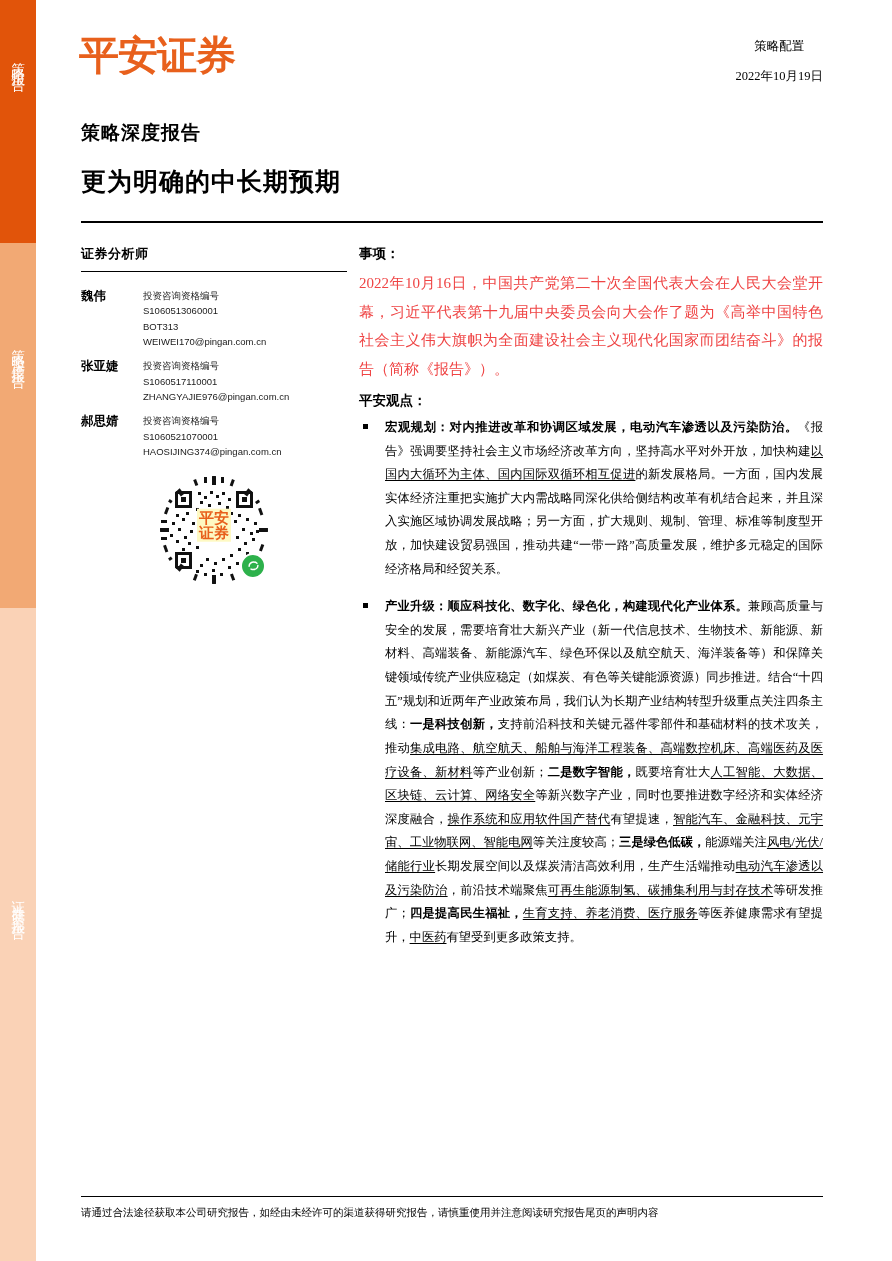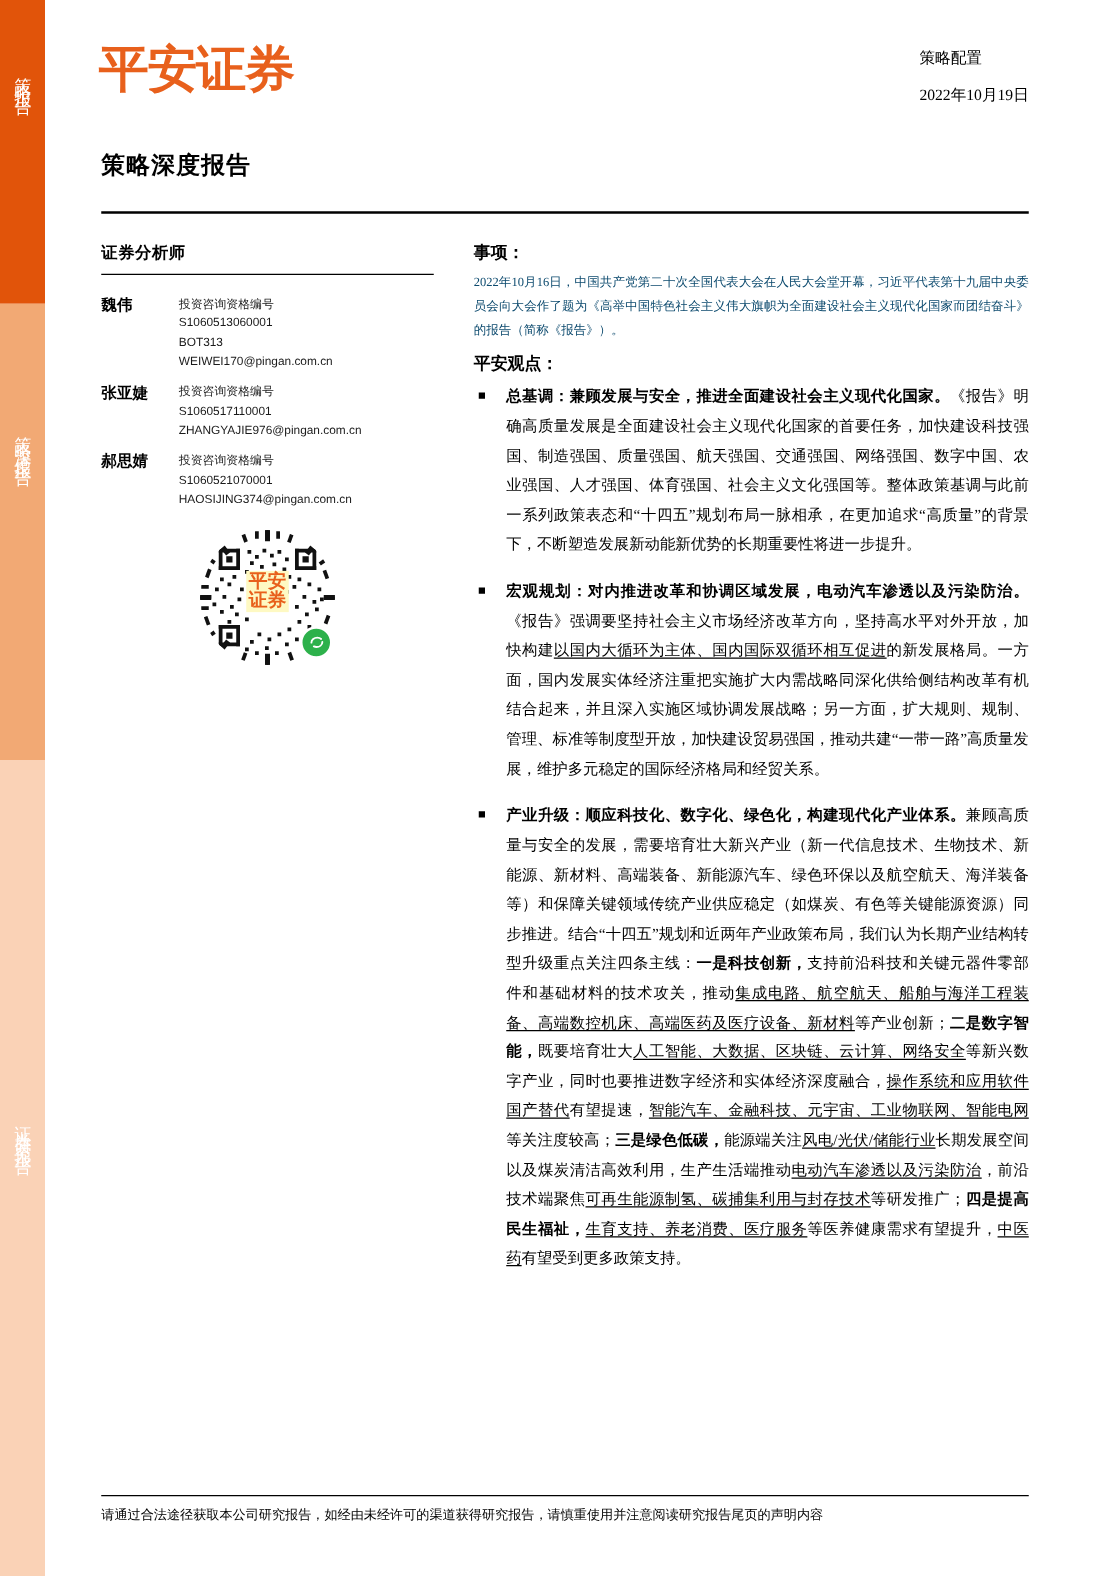--- a/index.html
+++ b/index.html
@@ -67,21 +67,21 @@
     font-weight: bold;
     color: #E8601C;
     letter-spacing: -1px;
     font-family: "Liberation Serif", "DejaVu Serif", serif;
     line-height: 1;
   }
   .header-right {
     position: absolute;
     right: 45px;
     top: 40px;
-    text-align: left;
+    text-align: center;
   }
   .header-cat {
     font-size: 12.5px;
     color: #000000;
     line-height: 1.1;
     font-family: "Liberation Serif", "DejaVu Serif", serif;
   }
   .header-date {
     font-size: 12.5px;
     color: #000000;
@@ -119,21 +119,21 @@
     border-top: 2px solid #000000;
   }
 
   
   .columns {
     position: relative;
     margin-top: 22px;
     padding-left: 45px;
     padding-right: 45px;
     display: flex;
-    gap: 32px;
+    gap: 12px;
   }
   .col-left  { width: 266px; flex: 0 0 266px; }
   .col-right { flex: 1 1 auto; }
 
   
   .analyst-heading {
     font-size: 13px;
     font-weight: bold;
     color: #000000;
     letter-spacing: 0.5px;
@@ -212,22 +212,22 @@
   .sec-heading {
     font-size: 13.5px;
     font-weight: bold;
     color: #000000;
     margin-bottom: 6px;
     font-family: "Liberation Serif", "DejaVu Serif", serif;
   }
   .sec-heading.tight { margin-top: 8px; }
 
   .body-para {
-    font-size: 10px;
-    color: #0c4a6e;
+    font-size: 15px;
+    color: #ef4444;
     line-height: 1.92;
     text-align: justify;
     text-justify: inter-character;
     font-family: "Liberation Serif", "DejaVu Serif", serif;
   }
 
   .bullets { margin-top: 4px; }
   .bullet {
     position: relative;
     padding-left: 26px;
@@ -289,20 +289,21 @@
   <div class="header">
     <div class="brand-logo">平安证券</div>
     <div class="header-right">
       <div class="header-cat">策略配置</div>
       <div class="header-date">2022年10月19日</div>
     </div>
   </div>
 
   <div class="titles">
     <div class="report-kind">策略深度报告</div>
+    <div class="report-title">更为明确的中长期预期</div>
   </div>
   <div class="title-rule"></div>
 
   <div class="columns">
 
     <div class="col-left">
       <div class="analyst-heading">证券分析师</div>
       <div class="analyst-rule"></div>
 
       <div class="analyst-row">
@@ -464,26 +465,20 @@
 
     <div class="col-right">
 
       <div class="sec-heading">事项：</div>
       <div class="body-para">2022年10月16日，中国共产党第二十次全国代表大会在人民大会堂开幕，习近平代表第十九届中央委员会向大会作了题为《高举中国特色社会主义伟大旗帜为全面建设社会主义现代化国家而团结奋斗》的报告（简称《报告》）。</div>
 
       <div class="sec-heading tight">平安观点：</div>
 
       <div class="bullets">
 
-        <div class="bullet">
-          <span class="bullet-marker"></span>
-          <div class="bullet-text">
-            <b>总基调：兼顾发展与安全，推进全面建设社会主义现代化国家。</b><span>《报告》明确高质量发展是全面建设社会主义现代化国家的首要任务，加快建设科技强国、制造强国、质量强国、航天强国、交通强国、网络强国、数字中国、农业强国、人才强国、体育强国、社会主义文化强国等。整体政策基调与此前一系列政策表态和“十四五”规划布局一脉相承，在更加追求“高质量”的背景下，不断塑造发展新动能新优势的长期重要性将进一步提升。</span>
-          </div>
-        </div>
 
         <div class="bullet">
           <span class="bullet-marker"></span>
           <div class="bullet-text">
             <b>宏观规划：对内推进改革和协调区域发展，电动汽车渗透以及污染防治。</b><span>《报告》强调要坚持社会主义市场经济改革方向，坚持高水平对外开放，加快构建</span><u>以国内大循环为主体、国内国际双循环相互促进</u><span>的新发展格局。一方面，国内发展实体经济注重把实施扩大内需战略同深化供给侧结构改革有机结合起来，并且深入实施区域协调发展战略；另一方面，扩大规则、规制、管理、标准等制度型开放，加快建设贸易强国，推动共建“一带一路”高质量发展，维护多元稳定的国际经济格局和经贸关系。</span>
           </div>
         </div>
 
         <div class="bullet">
           <span class="bullet-marker"></span>

